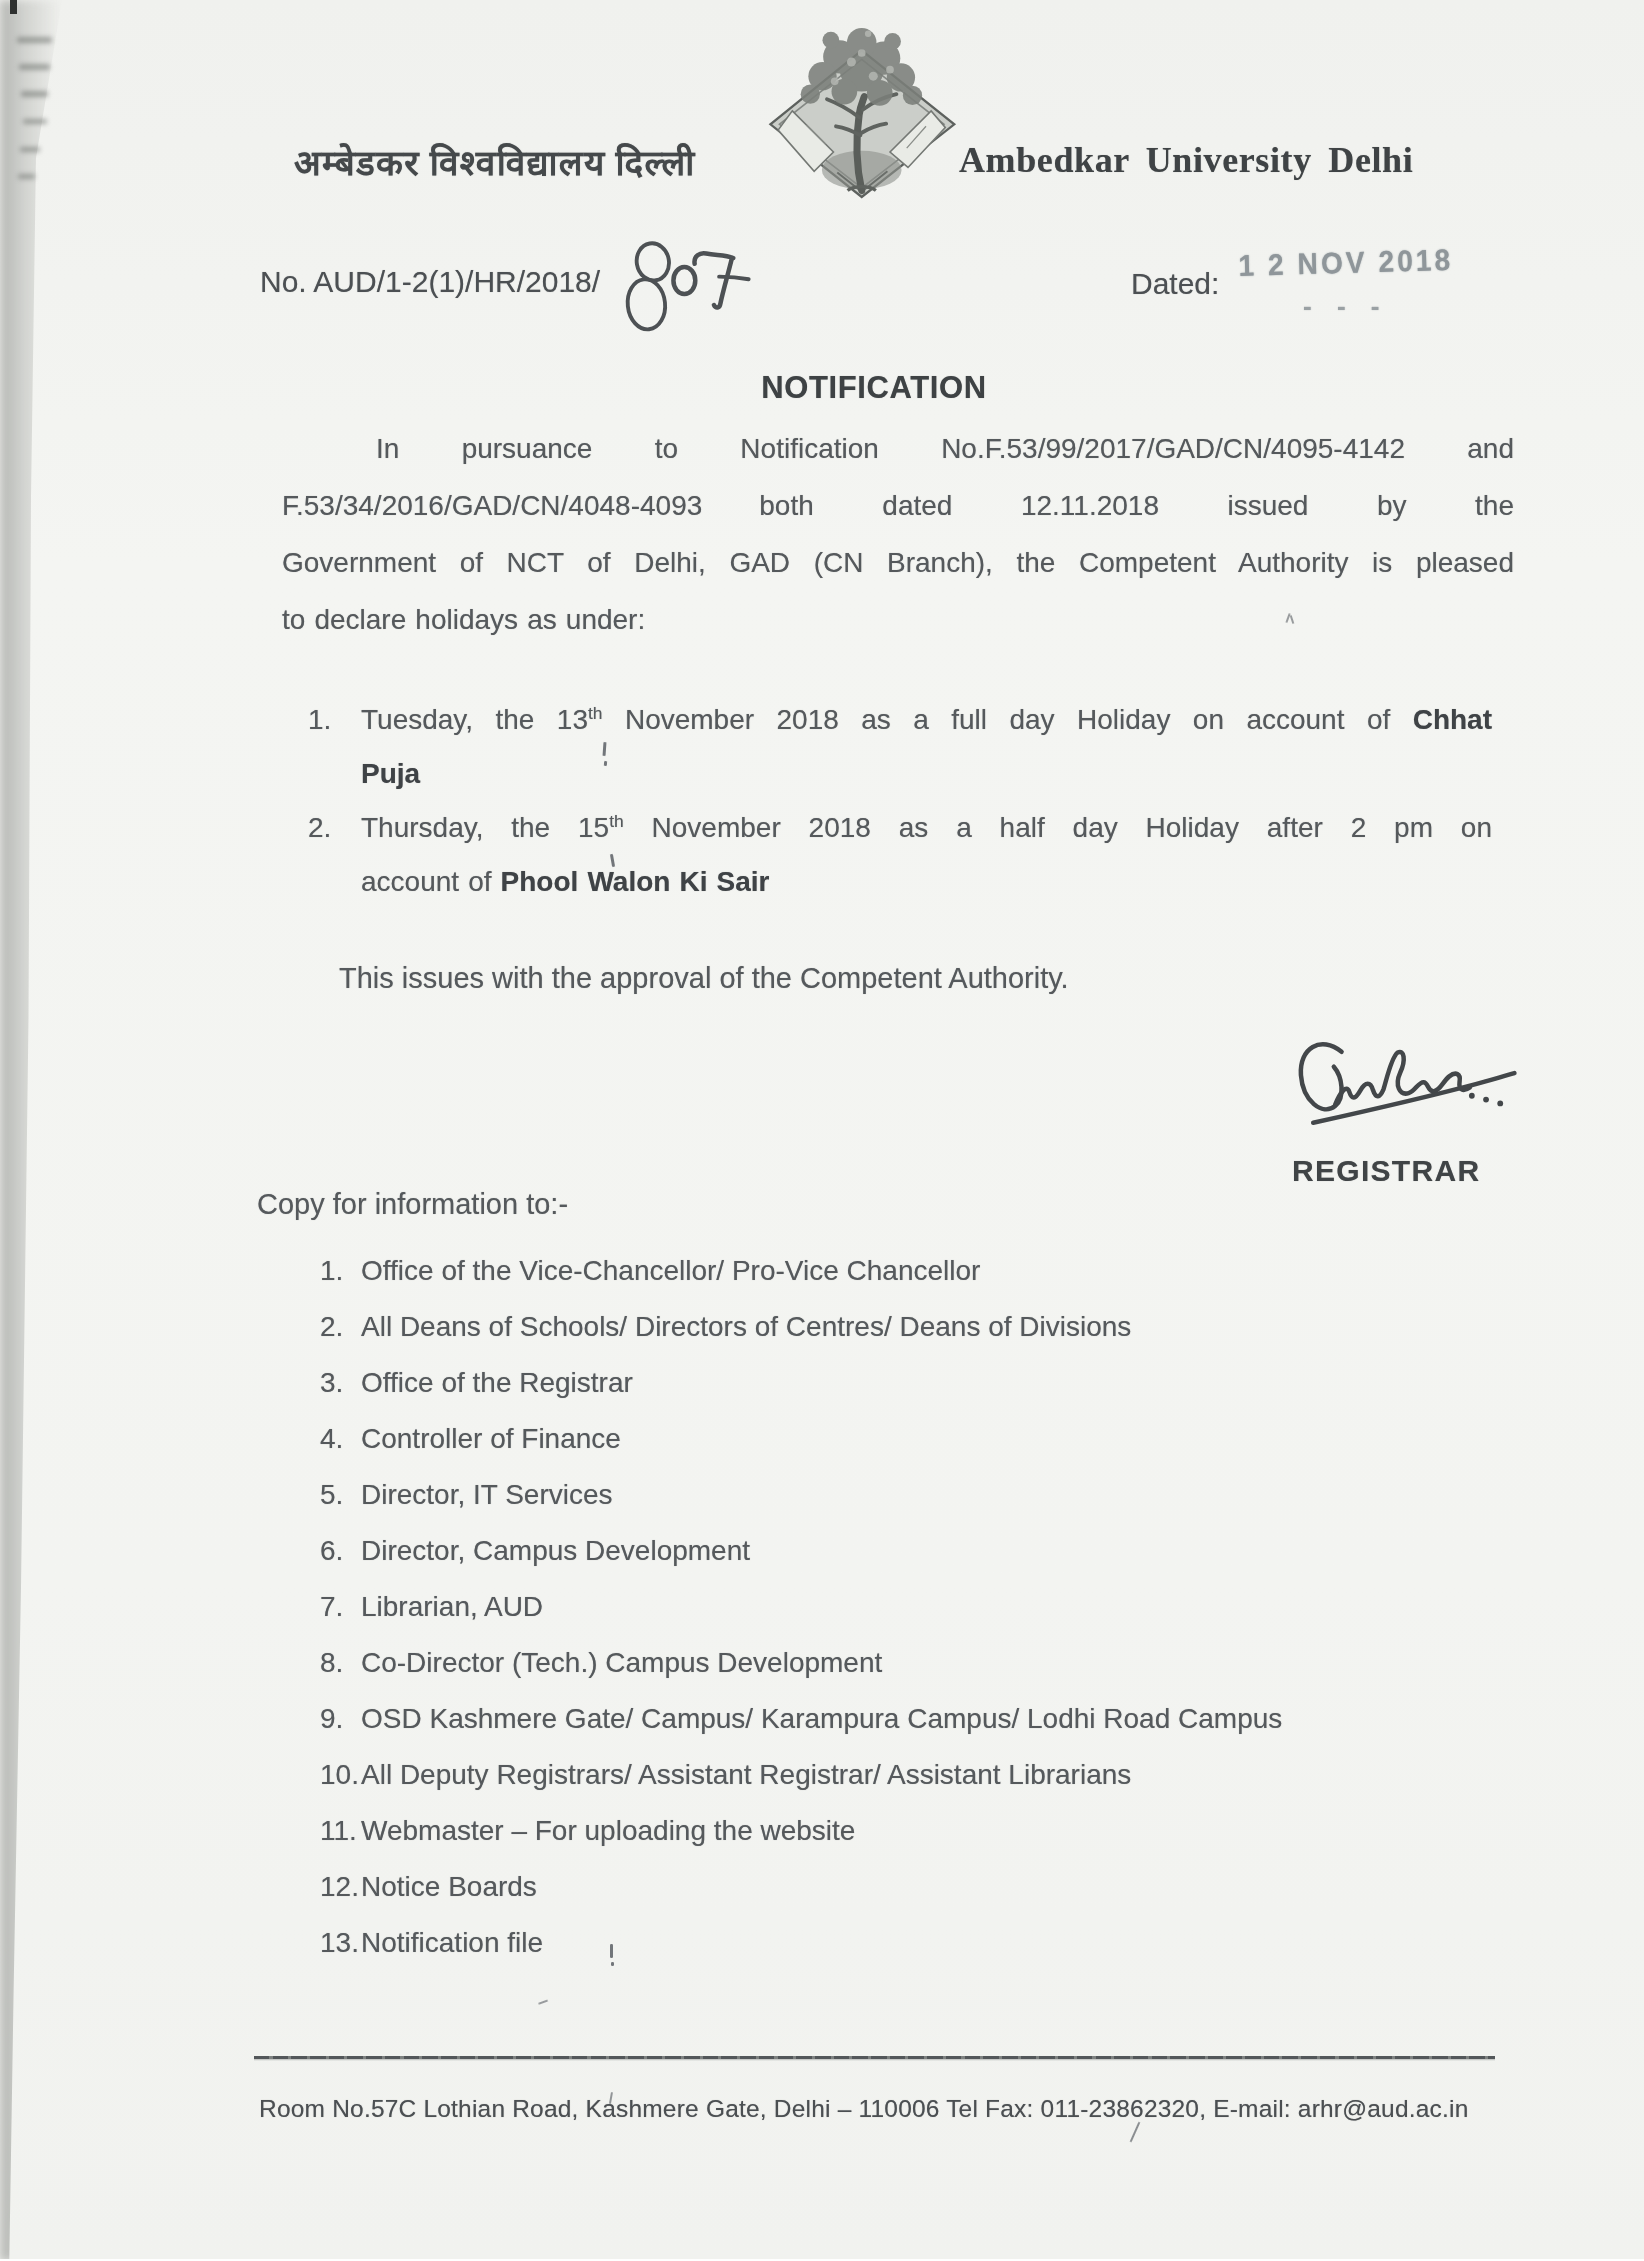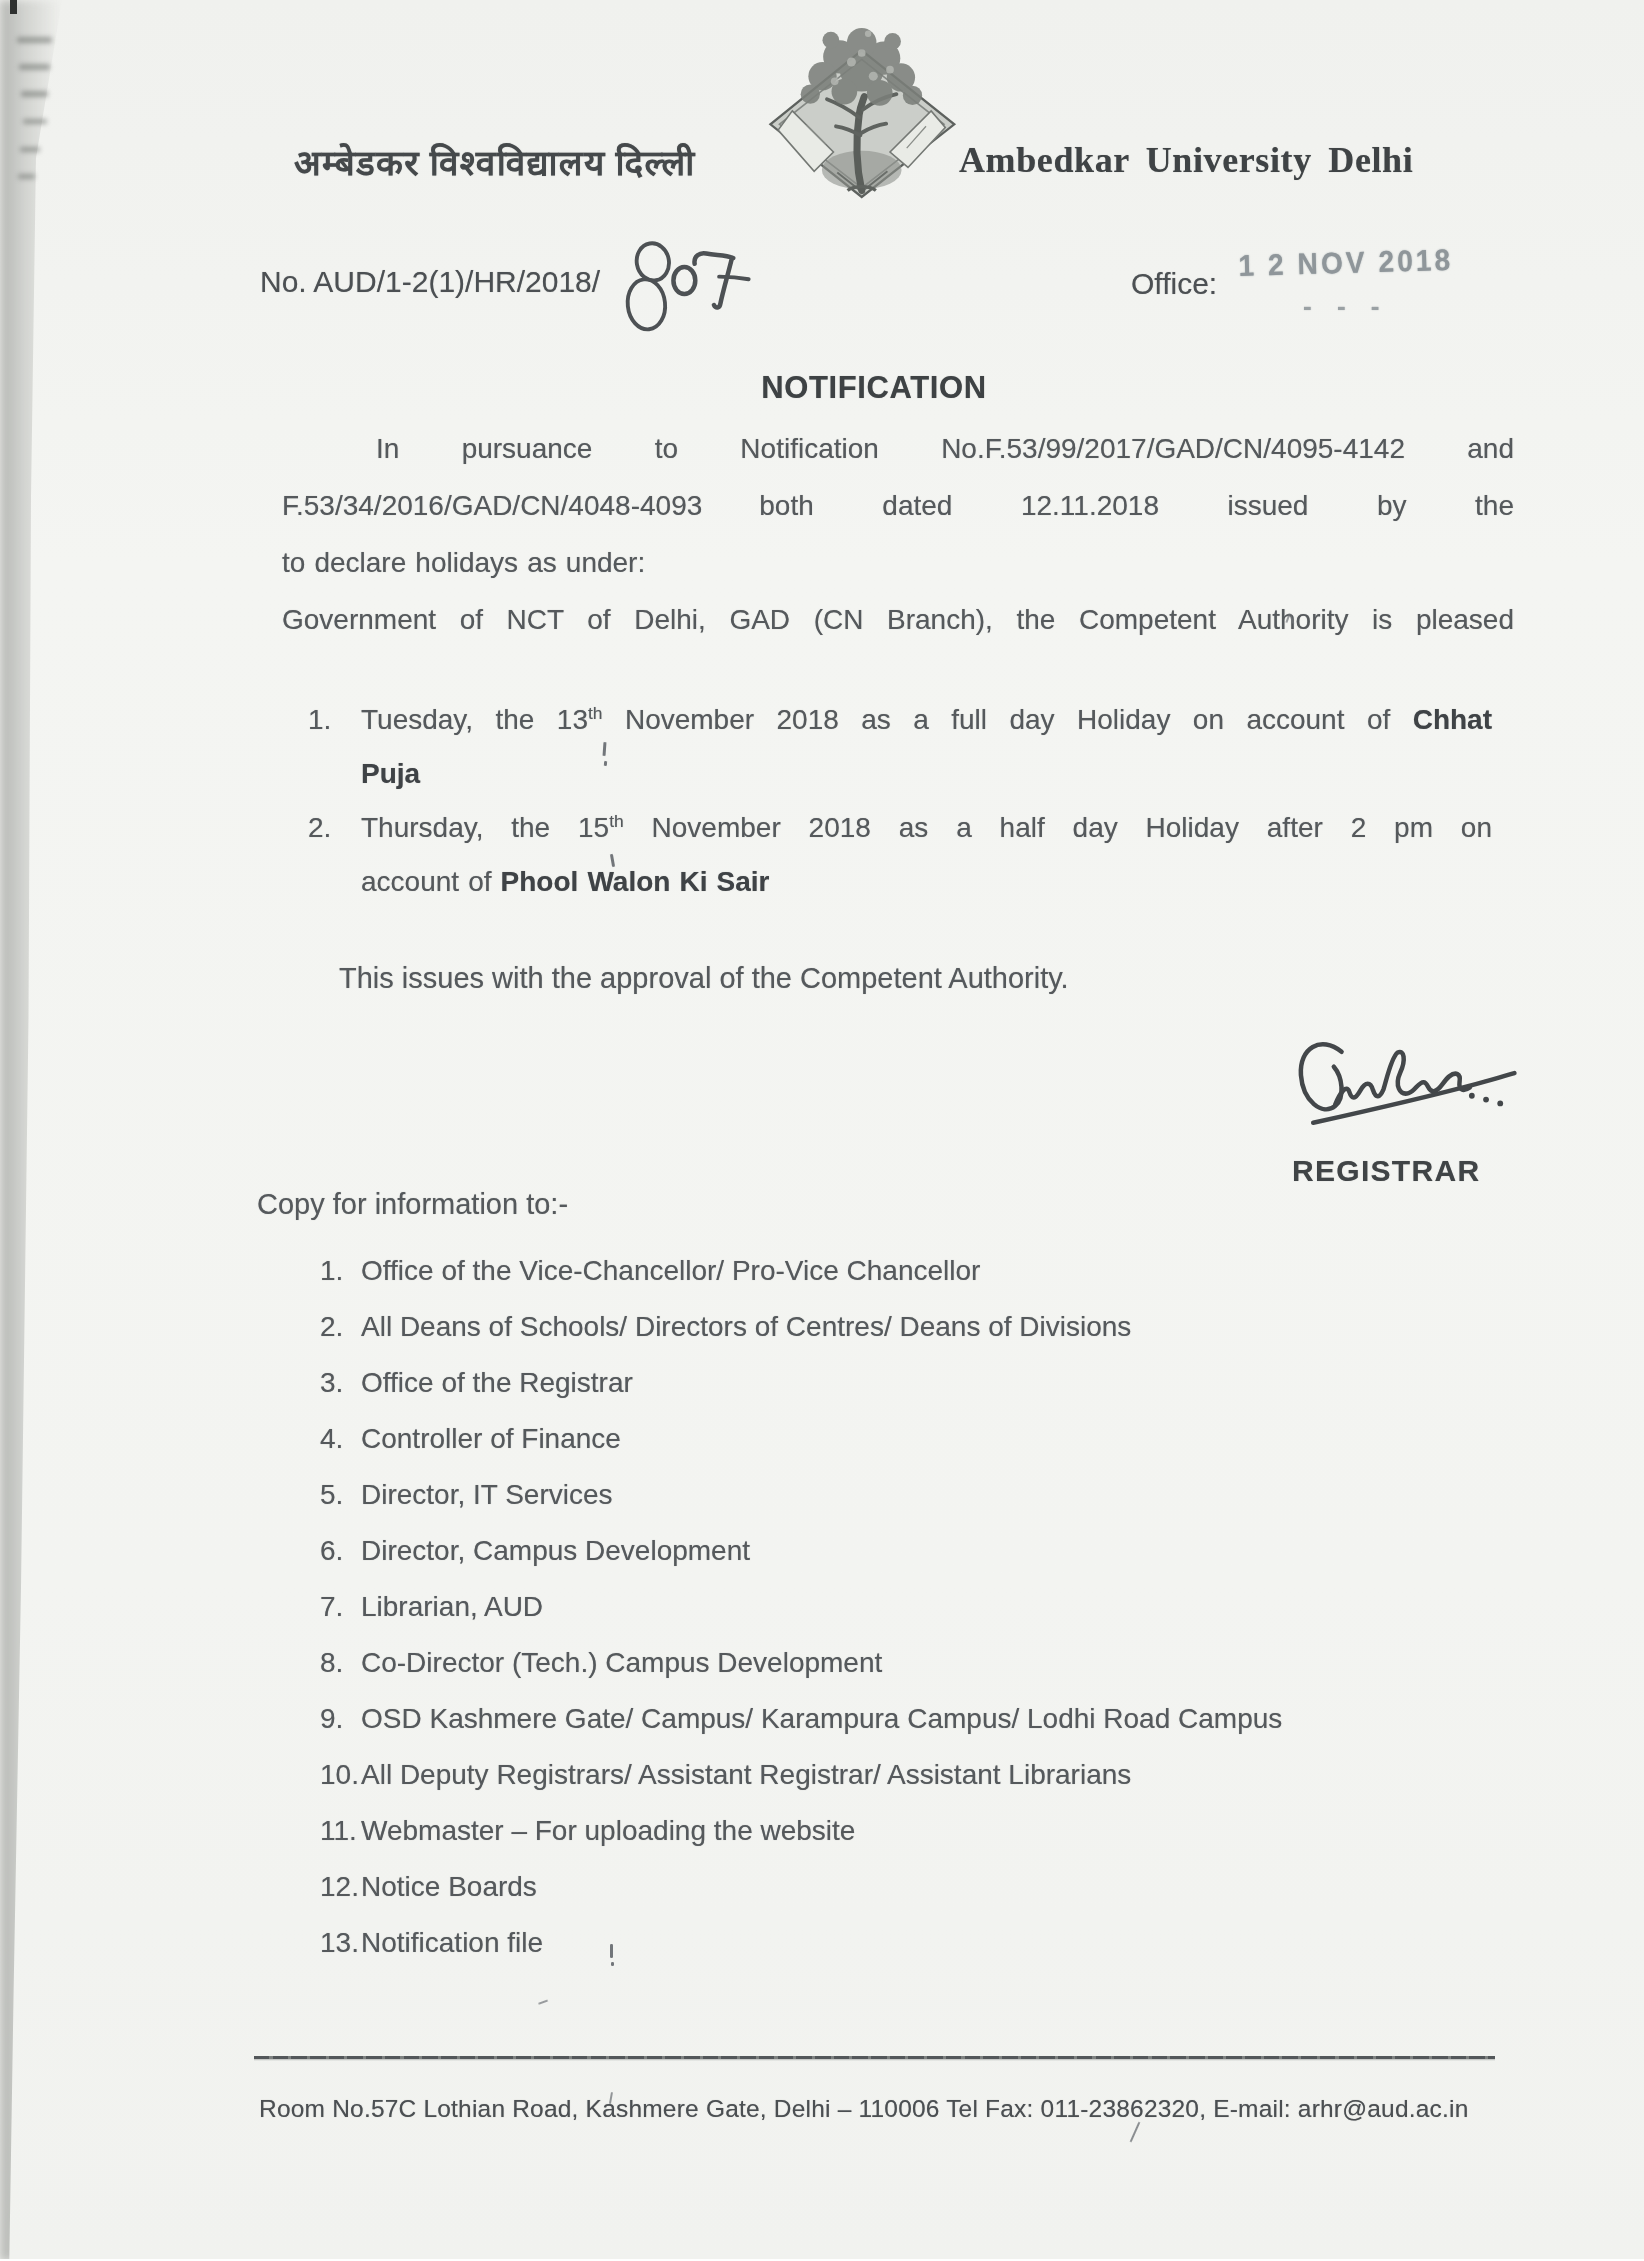--- a/index.html
+++ b/index.html
@@ -107,30 +107,30 @@
       <ellipse cx="1013" cy="407" rx="25" ry="29" stroke-width="6" transform="rotate(-10 1013 407)"></ellipse>
       <ellipse cx="1003" cy="473" rx="29" ry="39" stroke-width="6" transform="rotate(-6 1003 473)"></ellipse>
       <ellipse cx="1062" cy="436" rx="17" ry="21" stroke-width="7"></ellipse>
       <path d="M1078,410 C1076,398 1086,392 1096,394 C1112,397 1126,396 1138,401" stroke-width="7"></path>
       <path d="M1136,401 C1130,426 1122,452 1118,472 C1117,479 1111,480 1108,474" stroke-width="7"></path>
       <path d="M1116,430 C1130,430 1146,431 1162,434" stroke-width="6"></path>
     </g>
   </svg>
   <span class="hidden-data">807</span>
 
-  <div class="abs dated txt">Office:</div>
+  <div class="abs dated txt">Dated:</div>
   <div class="abs stamp">1 2 NOV 2018</div>
   <div class="abs stampdash">- - -</div>
 
   <div class="abs nheading txt">NOTIFICATION</div>
   <div class="abs para txt" id="para">
       <div class="tline just ind"><span>In pursuance to Notification No.F.53/99/2017/GAD/CN/4095-4142 and</span></div>
       <div class="tline just"><span>F.53/34/2016/GAD/CN/4048-4093</span><span class="gap" style="width: 57px;"></span><span>both dated 12.11.2018 issued by the</span></div>
+      <div class="tline just"><span>Government of NCT of Delhi, GAD (CN Branch), the Competent Authority is pleased</span></div>
       <div class="tline"><span>to declare holidays as under:</span></div>
-      <div class="tline just"><span>Government of NCT of Delhi, GAD (CN Branch), the Competent Authority is pleased</span></div>
     </div>
 
   <div class="abs hlist txt" id="hlist">
       <div class="hitem">
         <span class="hnum">1.</span>
         <div class="hbody">
           <div class="tline just"><span>Tuesday, the 13</span><sup>th</sup><span> November 2018 as a full day Holiday on account of </span><span class="b">Chhat</span></div>
           <div class="tline"><span class="b">Puja</span></div>
         </div>
       </div>

